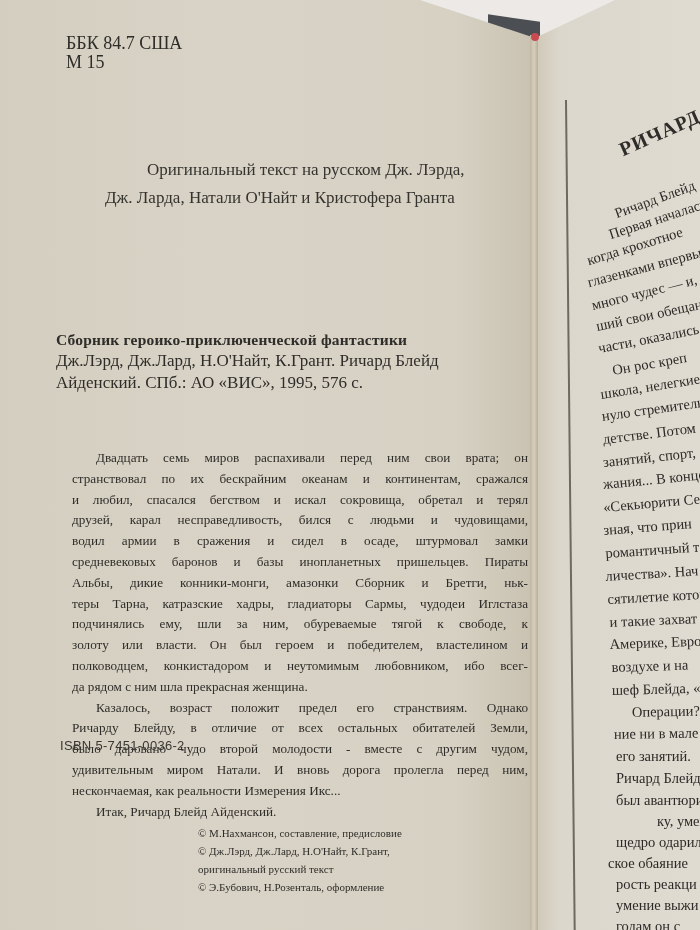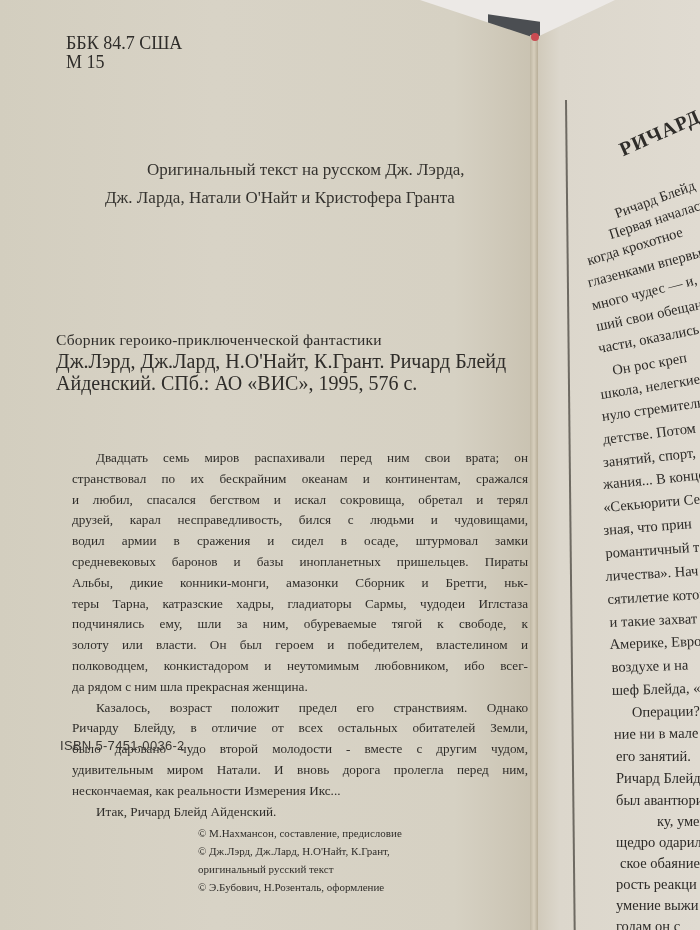--- a/index.html
+++ b/index.html
@@ -49,22 +49,22 @@
   .orig {
     position:absolute; left:147px; top:156px; width:360px;
     font-size:17px; line-height:28px; color:#35332f;
   }
   .orig .l2 { margin-left:-42px; }
 
   .bib {
     position:absolute; left:56px; top:330px; width:470px;
     color:#2f2d2a;
   }
-  .bib .title { font-weight:normal; font-size:15.5px; line-height:20px; letter-spacing:0.2px; }
-  .bib .authors { font-size:20px; line-height:22px; }
+  .bib .title { font-weight:bold; font-size:15.5px; line-height:20px; letter-spacing:0.2px; }
+  .bib .authors { font-size:17px; line-height:22px; }
 
   .abstract {
     position:absolute; left:72px; top:448px; width:456px;
     font-size:13.2px; line-height:20.8px; color:#2f2d2a;
     text-align:justify;
   }
   .abstract .line { display:block; text-indent:0; text-align:justify; text-align-last:justify; white-space:nowrap; }
   .abstract .line.indent { padding-left:24px; }
   .abstract .line.last { text-align-last:left; }
 
@@ -175,17 +175,17 @@
   <div class="rp-line" style="left:40px;top:636px;transform:rotate(-2deg);">Америке, Евро</div>
   <div class="rp-line" style="left:42px;top:659px;transform:rotate(-1.8deg);">воздухе и на</div>
   <div class="rp-line" style="left:42px;top:682px;transform:rotate(-1.5deg);">шеф Блейда, «</div>
   <div class="rp-line" style="left:62px;top:704px;transform:rotate(-1.2deg);">Операции?</div>
   <div class="rp-line" style="left:44px;top:726px;transform:rotate(-1deg);">ние ни в мале</div>
   <div class="rp-line" style="left:46px;top:748px;">его занятий.</div>
   <div class="rp-line" style="left:46px;top:770px;">Ричард Блейд</div>
   <div class="rp-line" style="left:46px;top:792px;">был авантюри</div>
   <div class="rp-line" style="left:46px;top:813px;margin-left:41px;">ку, умевшим</div>
   <div class="rp-line" style="left:46px;top:834px;">щедро одарил</div>
-  <div class="rp-line" style="left:50px;top:855px;">ское обаяние</div>
+  <div class="rp-line" style="left:38px;top:855px;">ское обаяние</div>
   <div class="rp-line" style="left:46px;top:876px;">рость реакци</div>
   <div class="rp-line" style="left:46px;top:897px;">умение выжи</div>
   <div class="rp-line" style="left:46px;top:918px;">годам он с</div>
 </div>
 
 </body></html>

